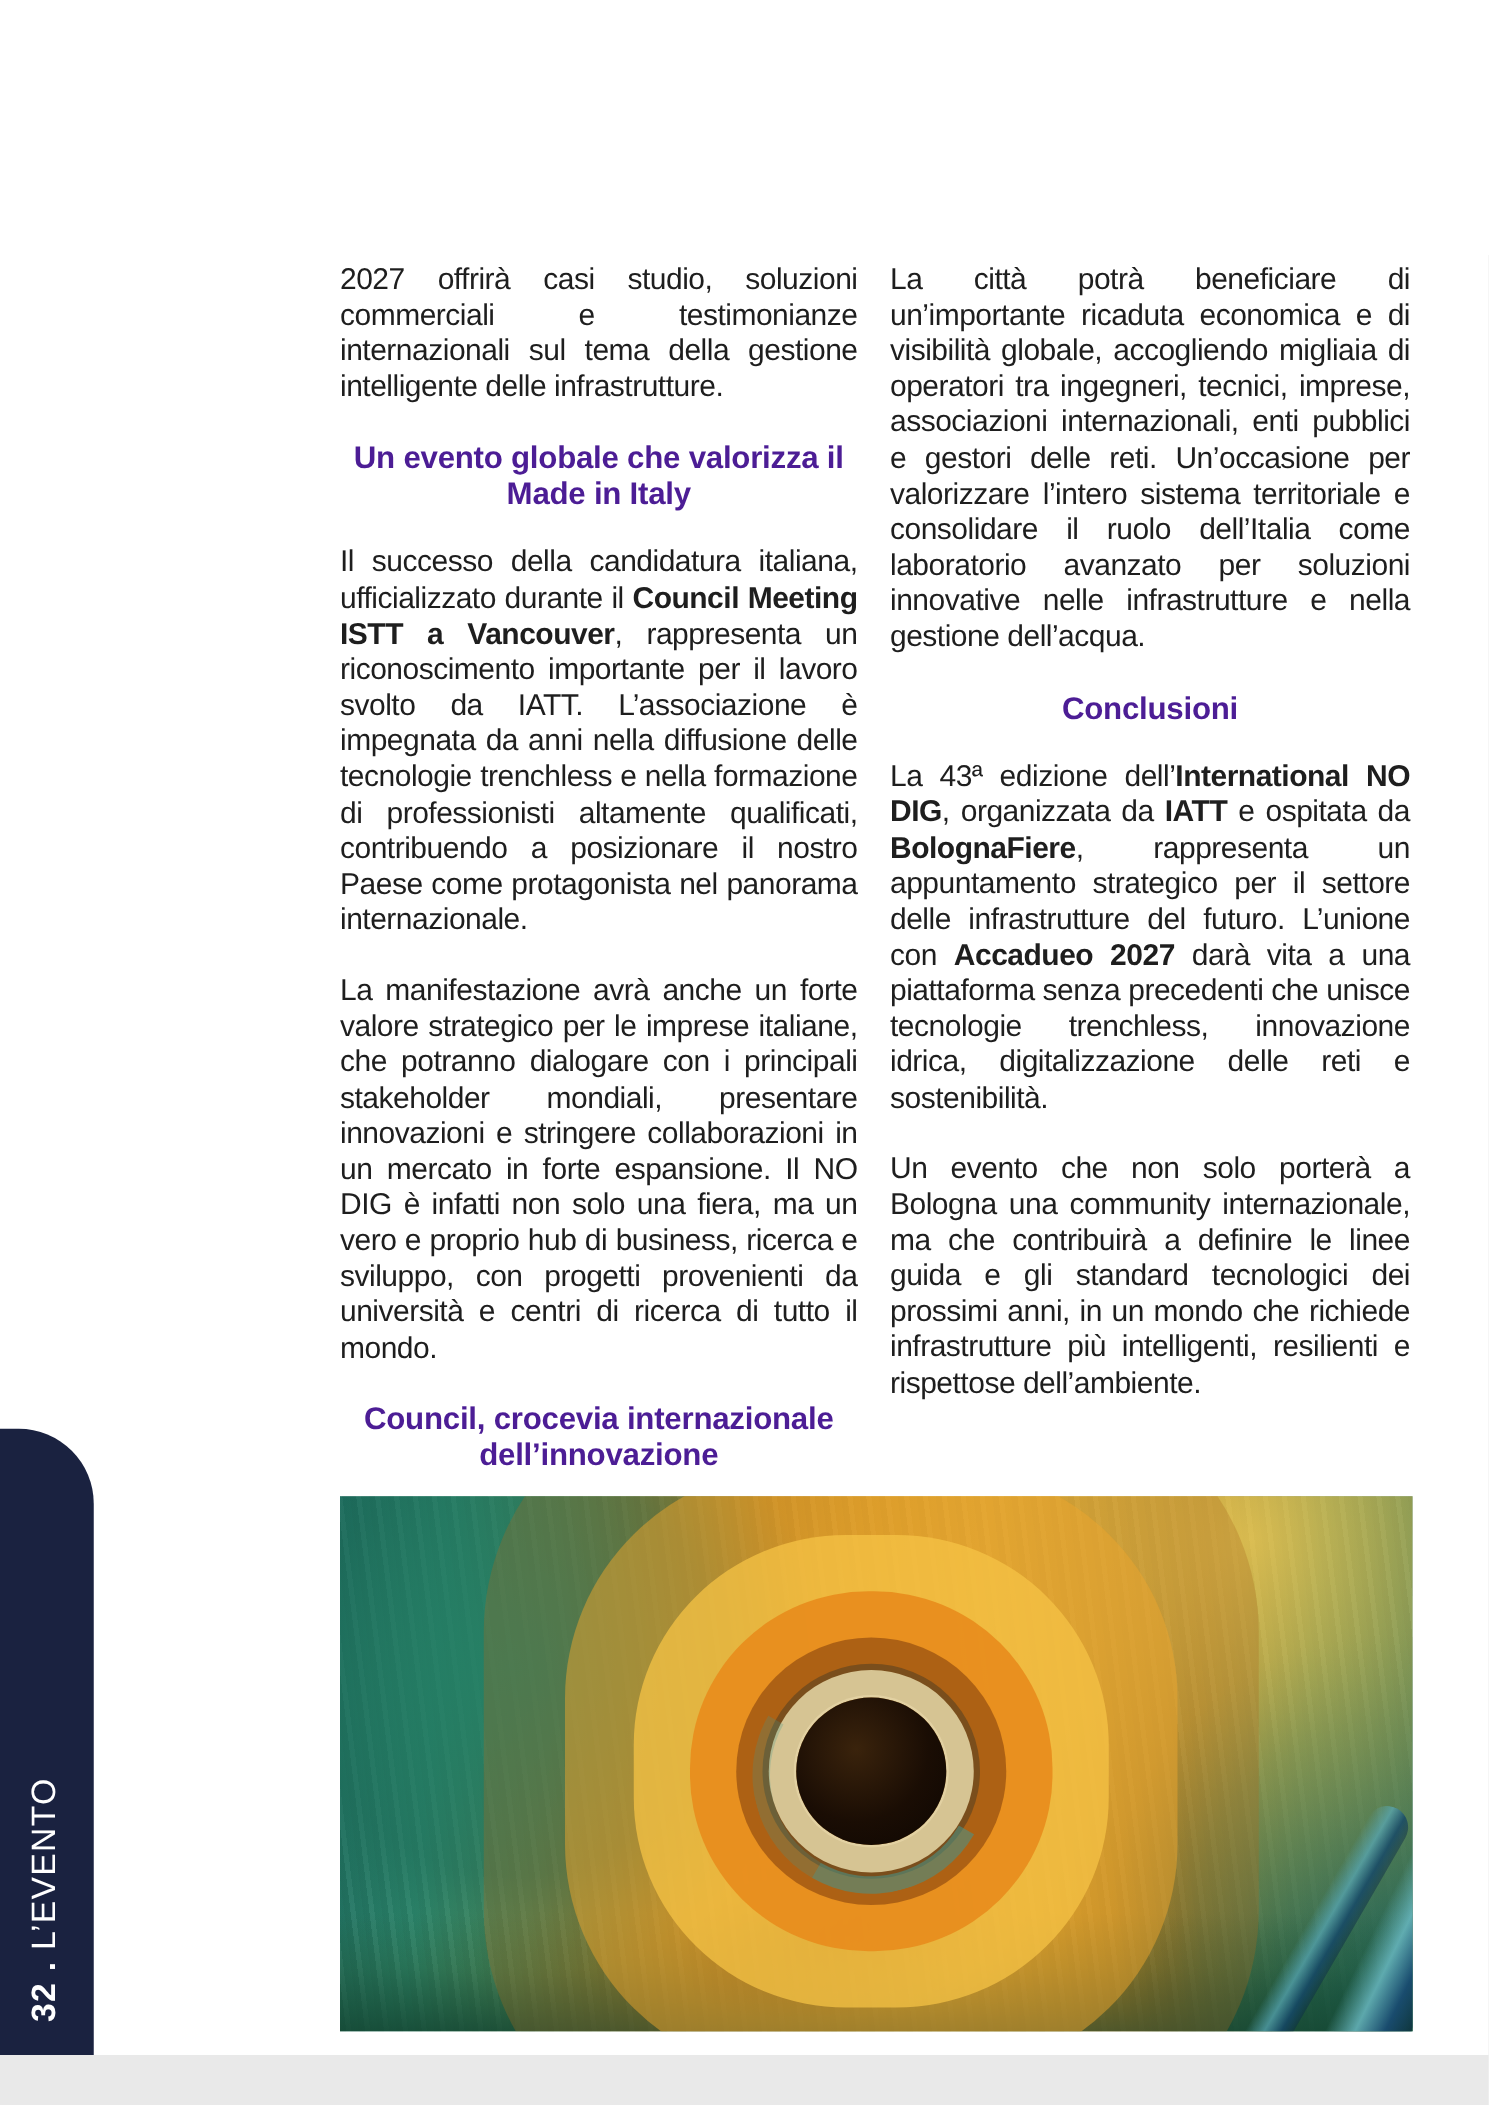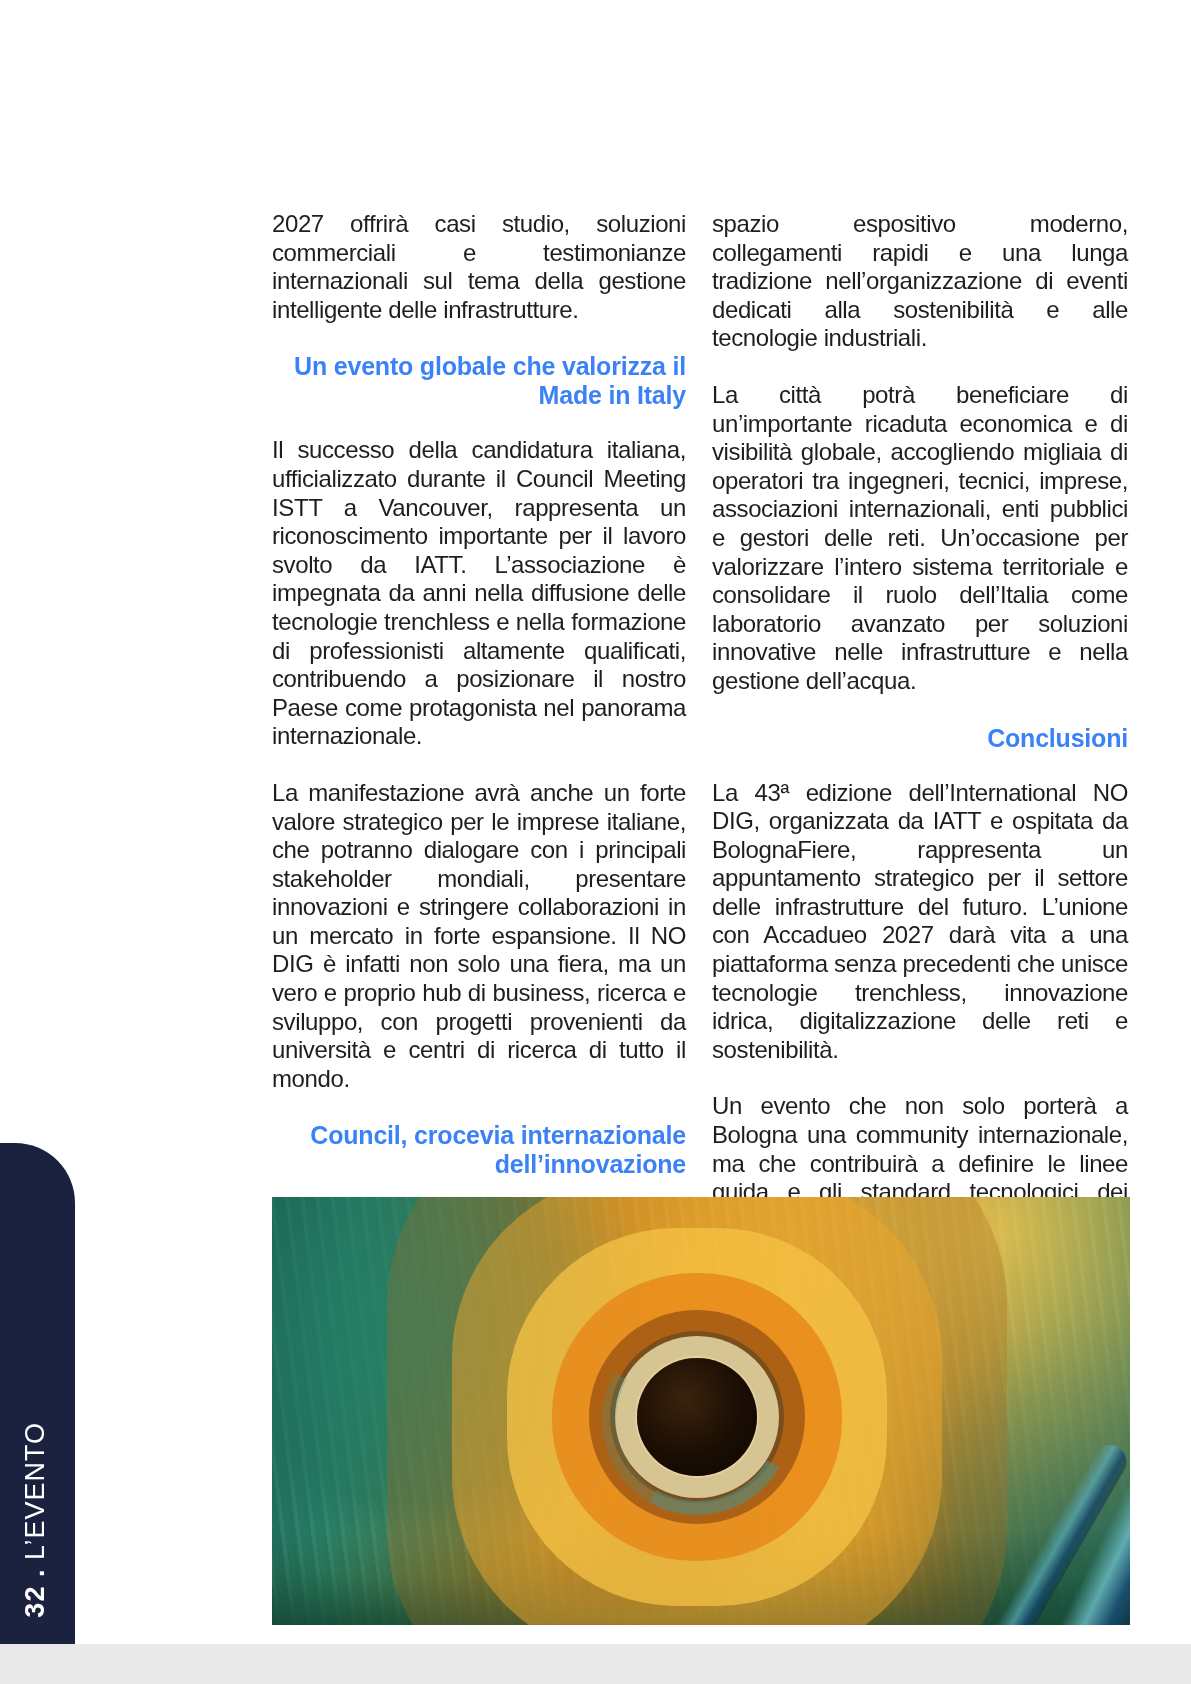--- a/index.html
+++ b/index.html
@@ -22,24 +22,24 @@
   .pg-sep{font-weight:700;}
   .pg-sec{font-weight:400;}
   
   .col{position:absolute;top:210px;}
   .col-left{left:272px;width:414px;}
   .col-right{left:712px;width:416px;}
   .col p{
     margin:0 0 28px 0;font-size:24px;line-height:28.6px;
     color:#1e1e1e;text-align:justify;letter-spacing:-0.4px;
   }
-  .col p b{font-weight:400;}
+  .col p b{font-weight:700;}
   .col h3{
     margin:0 0 26px 0;font-size:25px;line-height:29px;
-    color:#3b82f6;font-weight:700;letter-spacing:-0.2px;text-align:right;
+    color:#4c1d95;font-weight:700;letter-spacing:-0.2px;text-align:center;
   }
   
   .photo{
     position:absolute;left:272px;top:1197px;width:858px;height:428px;overflow:hidden;
     background:
       linear-gradient(to top, rgba(20,70,50,0.85), rgba(30,80,50,0.35) 12%, rgba(0,0,0,0) 22%),
       radial-gradient(circle at 85% 8%, rgba(250,210,90,0.75), rgba(250,210,90,0) 45%),
       radial-gradient(circle 320px at 16% 32%, rgba(36,128,102,0.95), rgba(30,110,90,0.55) 52%, rgba(30,110,90,0) 78%),
       radial-gradient(circle 280px at 98% 78%, rgba(25,95,85,0.95), rgba(25,95,80,0.45) 55%, rgba(25,95,80,0) 80%),
       repeating-linear-gradient(83deg, rgba(0,0,0,0.07) 0 5px, rgba(255,255,255,0.05) 5px 9px, rgba(0,0,0,0.04) 9px 15px),
@@ -88,21 +88,20 @@
   <div class="col col-left">
     <p>2027 offrirà casi studio, soluzioni commerciali e testimonianze internazionali sul tema della gestione intelligente delle infrastrutture.</p>
     <h3>Un evento globale che valorizza il Made in Italy</h3>
     <p><span>Il successo della candidatura italiana, ufficializzato durante il </span><b>Council Meeting ISTT a Vancouver</b><span>, rappresenta un riconoscimento importante per il lavoro svolto da IATT. L’associazione è impegnata da anni nella diffusione delle tecnologie trenchless e nella formazione di professionisti altamente qualificati, contribuendo a posizionare il nostro Paese come protagonista nel panorama internazionale.</span></p>
     <p>La manifestazione avrà anche un forte valore strategico per le imprese italiane, che potranno dialogare con i principali stakeholder mondiali, presentare innovazioni e stringere collaborazioni in un mercato in forte espansione. Il NO DIG è infatti non solo una fiera, ma un vero e proprio hub di business, ricerca e sviluppo, con progetti provenienti da università e centri di ricerca di tutto il mondo.</p>
     <h3>Council, crocevia internazionale dell’innovazione</h3>
     <p>BolognaFiere si conferma uno dei poli fieristici più dinamici d’Europa, grazie a uno</p>
   </div>
 
   <div class="col col-right">
-    <p>spazio espositivo moderno, collegamenti rapidi e una lunga tradizione nell’organizzazione di eventi dedicati alla sostenibilità e alle tecnologie industriali.</p>
     <p>La città potrà beneficiare di un’importante ricaduta economica e di visibilità globale, accogliendo migliaia di operatori tra ingegneri, tecnici, imprese, associazioni internazionali, enti pubblici e gestori delle reti. Un’occasione per valorizzare l’intero sistema territoriale e consolidare il ruolo dell’Italia come laboratorio avanzato per soluzioni innovative nelle infrastrutture e nella gestione dell’acqua.</p>
     <h3>Conclusioni</h3>
     <p><span>La 43ª edizione dell’</span><b>International NO DIG</b><span>, organizzata da </span><b>IATT</b><span> e ospitata da </span><b>BolognaFiere</b><span>, rappresenta un appuntamento strategico per il settore delle infrastrutture del futuro. L’unione con </span><b>Accadueo 2027</b><span> darà vita a una piattaforma senza precedenti che unisce tecnologie trenchless, innovazione idrica, digitalizzazione delle reti e sostenibilità.</span></p>
     <p>Un evento che non solo porterà a Bologna una community internazionale, ma che contribuirà a definire le linee guida e gli standard tecnologici dei prossimi anni, in un mondo che richiede infrastrutture più intelligenti, resilienti e rispettose dell’ambiente.</p>
   </div>
 
   <div class="photo" title="Tunnel bore with glowing golden rings around a dark pipe opening, teal-green rock walls and blue pipes at the sides">
     <div class="hole-shadow"></div>
     <div class="tunnel-hole"></div>
     <div class="ring-arc"></div>

